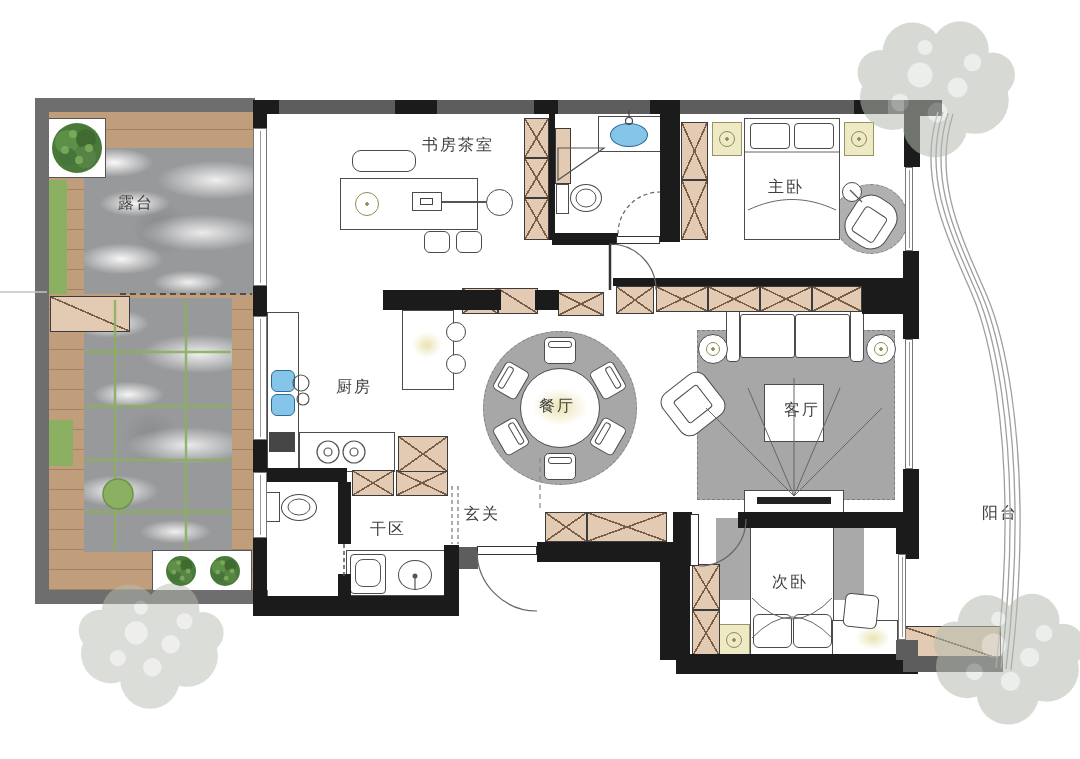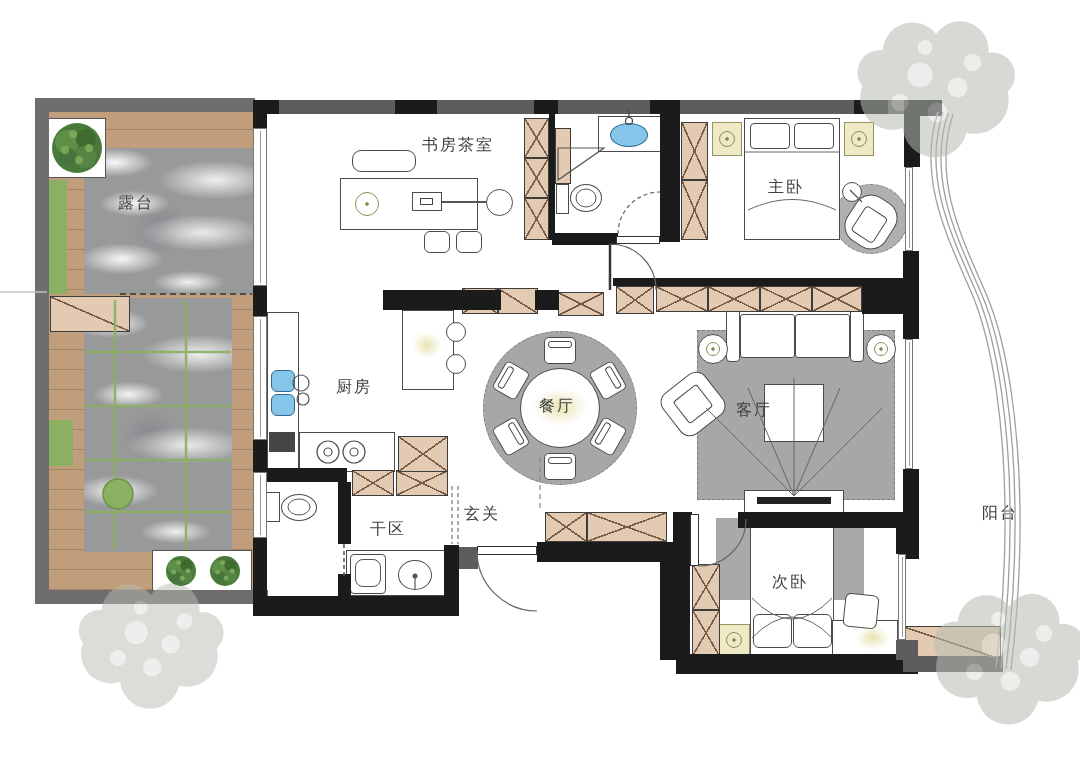--- a/index.html
+++ b/index.html
@@ -190,21 +190,21 @@
   <div class="a furn" style="left:795px;top:314px;width:55px;height:44px;border-radius:3px"></div>
   <div class="a furn rr" style="left:698px;top:334px;width:30px;height:30px"></div>
   <div class="a dot" style="left:706px;top:342px;width:14px;height:14px"></div>
   <div class="a furn rr" style="left:866px;top:334px;width:30px;height:30px"></div>
   <div class="a dot" style="left:874px;top:342px;width:14px;height:14px"></div>
   <div class="a" style="left:666px;top:378px;width:54px;height:52px;transform:rotate(-38deg);z-index:10">
     <div class="a furn" style="left:0;top:0;width:54px;height:52px;border-radius:12px"></div>
     <div class="a furn" style="left:12px;top:12px;width:30px;height:28px;border-radius:3px"></div>
   </div>
   <div class="a furn" style="left:764px;top:384px;width:60px;height:58px"></div>
-  <div class="a lbl" style="left:736px;top:400px">客厅</div>
+  <div class="a lbl" style="left:784px;top:400px">客厅</div>
   <div class="a furn" style="left:744px;top:490px;width:100px;height:23px"></div>
   <div class="a" style="left:757px;top:497px;width:74px;height:7px;background:#222;z-index:11"></div>
 
   <div class="a wall" style="left:738px;top:512px;width:160px;height:16px"></div>
   <div class="a wall" style="left:673px;top:512px;width:19px;height:32px"></div>
   <div class="a wall" style="left:660px;top:542px;width:30px;height:118px"></div>
   <div class="a wall" style="left:676px;top:654px;width:242px;height:20px"></div>
   <div class="a wall" style="left:896px;top:512px;width:22px;height:42px"></div>
   <div class="a win" style="left:898px;top:554px;width:8px;height:86px"></div>
   <div class="a wg" style="left:896px;top:640px;width:22px;height:20px"></div>

